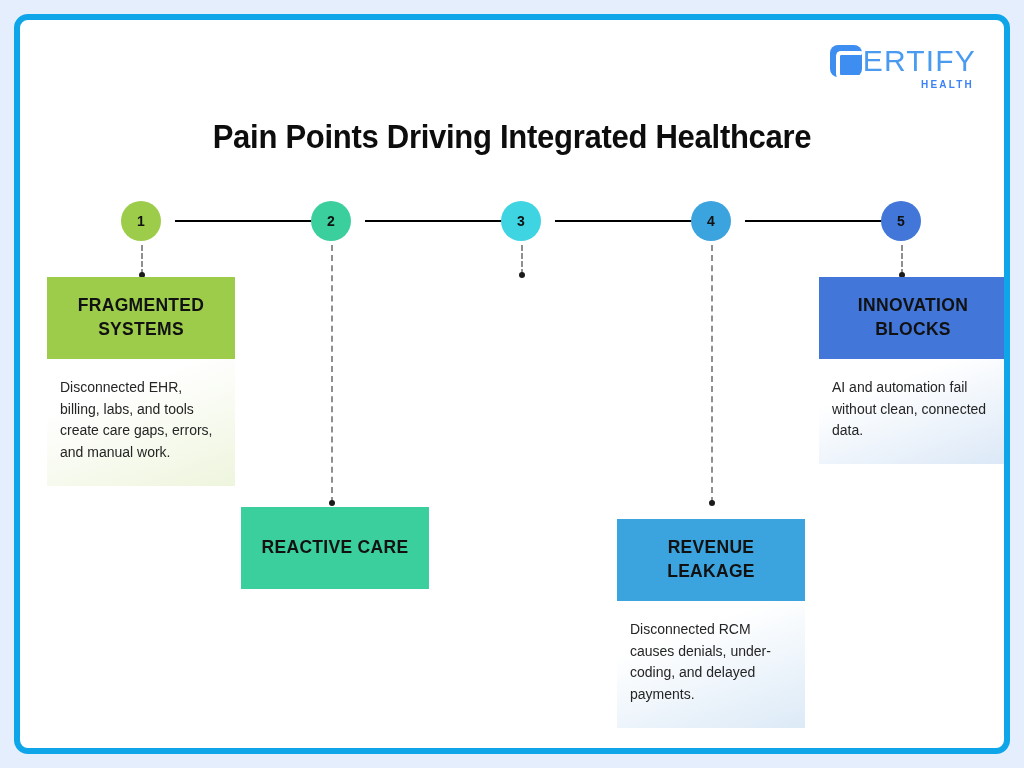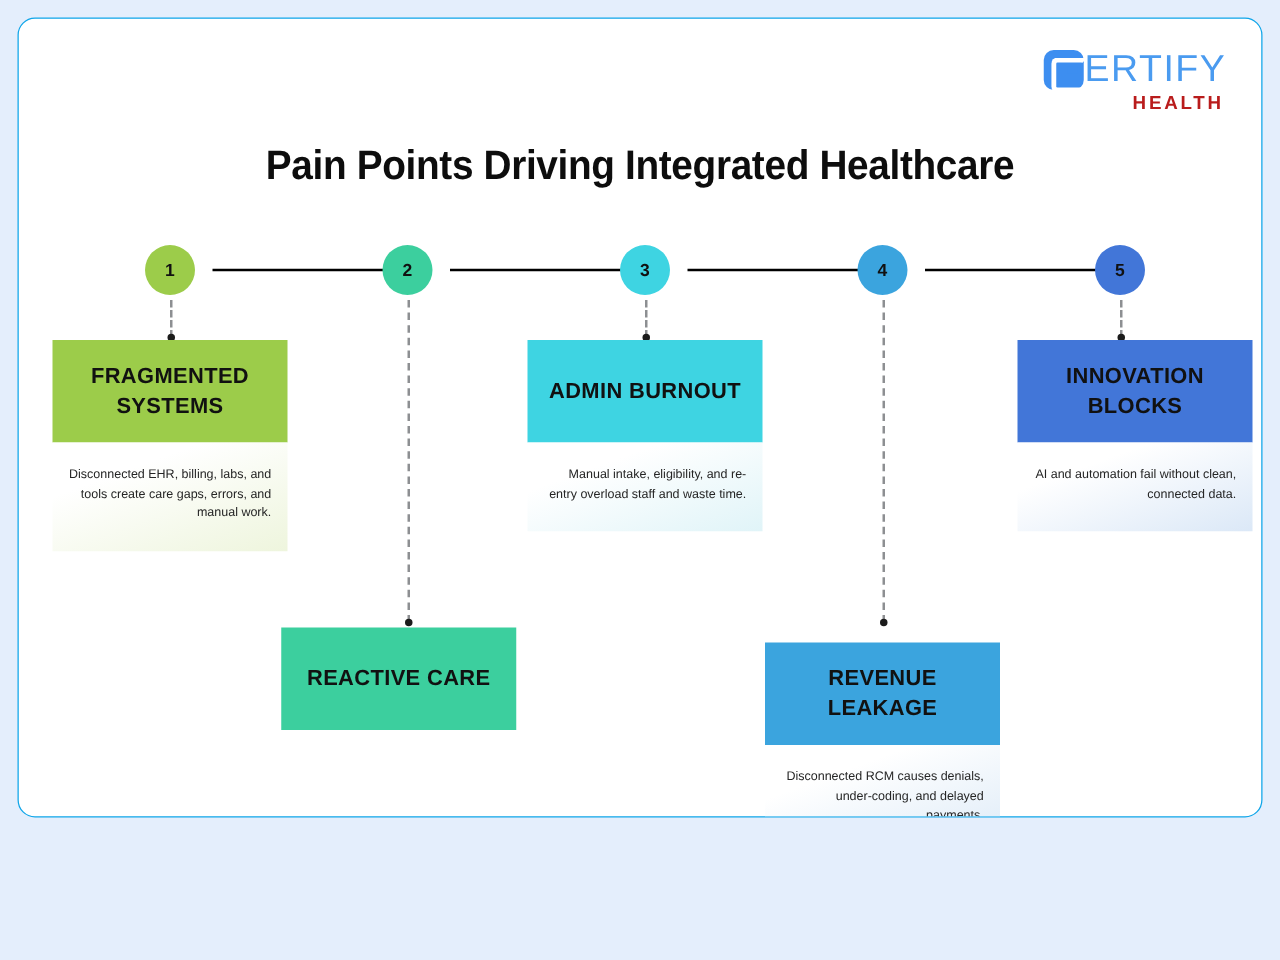--- a/index.html
+++ b/index.html
@@ -15,23 +15,23 @@
     font-family: "Liberation Sans", sans-serif;
     position: relative;
   }
 
   
   .canvas {
     position: absolute;
     left: 14px;
     top: 14px;
     width: 996px;
-    height: 640px;
+    height: 740px;
     background: #ffffff;
-    border: 1px solid #0ea5e9;
+    border: 6px solid #0ea5e9;
     border-radius: 14px;
     overflow: hidden;
   }
 
   
   .logo {
     position: absolute;
     right: 28px;
     top: 24px;
     width: 180px;
@@ -74,24 +74,24 @@
   .logo-word {
     font-size: 30px;
     font-weight: 400;
     letter-spacing: 1.2px;
     color: #4a9bf0;
     line-height: 32px;
     margin-left: 1px;
   }
   .logo-sub {
     text-align: right;
-    font-size: 15px;
+    font-size: 10px;
     font-weight: 700;
     letter-spacing: 2.2px;
-    color: #b91c1c;
+    color: #3b82f6;
     margin-top: 1px;
     padding-right: 2px;
   }
 
   
   .title {
     position: absolute;
     left: 0;
     top: 98px;
     width: 100%;
@@ -169,22 +169,22 @@
     text-align: center;
     font-size: 17.5px;
     font-weight: 700;
     letter-spacing: 0.3px;
     line-height: 1.35;
     color: #111;
     padding: 0 10px;
   }
   .card-body {
     padding: 18px 13px 22px;
-    text-align: right;
-    font-size: 10px;
+    text-align: left;
+    font-size: 14px;
     line-height: 1.55;
     color: #252525;
     font-weight: 500;
   }
 </style>
 </head>
 <body>
 
 <div class="canvas">
 
@@ -238,28 +238,24 @@
   <div class="dash-dot" style="left:311px; top:480px;"></div>
 
   <div class="dash" style="left:691px; top:225px; height:258px;"></div>
   <div class="dash-dot" style="left:691px; top:480px;"></div>
 
   <div class="card" id="card-0" style="left:27px; top:257px;">
     <div class="card-head" style="background: rgb(156, 204, 74); text-align: center;">FRAGMENTED SYSTEMS</div>
     <div class="card-body" style="background: linear-gradient(160deg, rgb(255, 255, 255) 0%, rgb(255, 255, 255) 28%, rgb(238, 245, 221) 100%);">Disconnected EHR, billing, labs, and tools create care gaps, errors, and manual work.</div>
   </div>
 
-  <div class="card" id="card-1" style="left:210px; top:487px;">
+  <div class="card" id="card-1" style="left:221px; top:487px;">
     <div class="card-head" style="background: rgb(60, 207, 158);">REACTIVE CARE</div>
   </div>
 
-  <div class="card" id="card-2" style="left:407px; top:257px;">
-    <div class="card-head" style="background: rgb(62, 212, 226);">ADMIN BURNOUT</div>
-    <div class="card-body" style="background: linear-gradient(160deg, rgb(255, 255, 255) 0%, rgb(255, 255, 255) 28%, rgb(224, 244, 248) 100%);">Manual intake, eligibility, and re-entry overload staff and waste time.</div>
-  </div>
 
   <div class="card" id="card-3" style="left:597px; top:487px;margin-top:12px;">
     <div class="card-head" style="background: rgb(59, 164, 222);">REVENUE LEAKAGE</div>
     <div class="card-body" style="background: linear-gradient(160deg, rgb(255, 255, 255) 0%, rgb(255, 255, 255) 28%, rgb(220, 234, 247) 100%);">Disconnected RCM causes denials, under-coding, and delayed payments.</div>
   </div>
 
   <div class="card" id="card-4" style="left:799px; top:257px;">
     <div class="card-head" style="background: rgb(66, 118, 216);">INNOVATION BLOCKS</div>
     <div class="card-body" style="background: linear-gradient(160deg, rgb(255, 255, 255) 0%, rgb(255, 255, 255) 28%, rgb(219, 232, 247) 100%);">AI and automation fail without clean, connected data.</div>
   </div>

